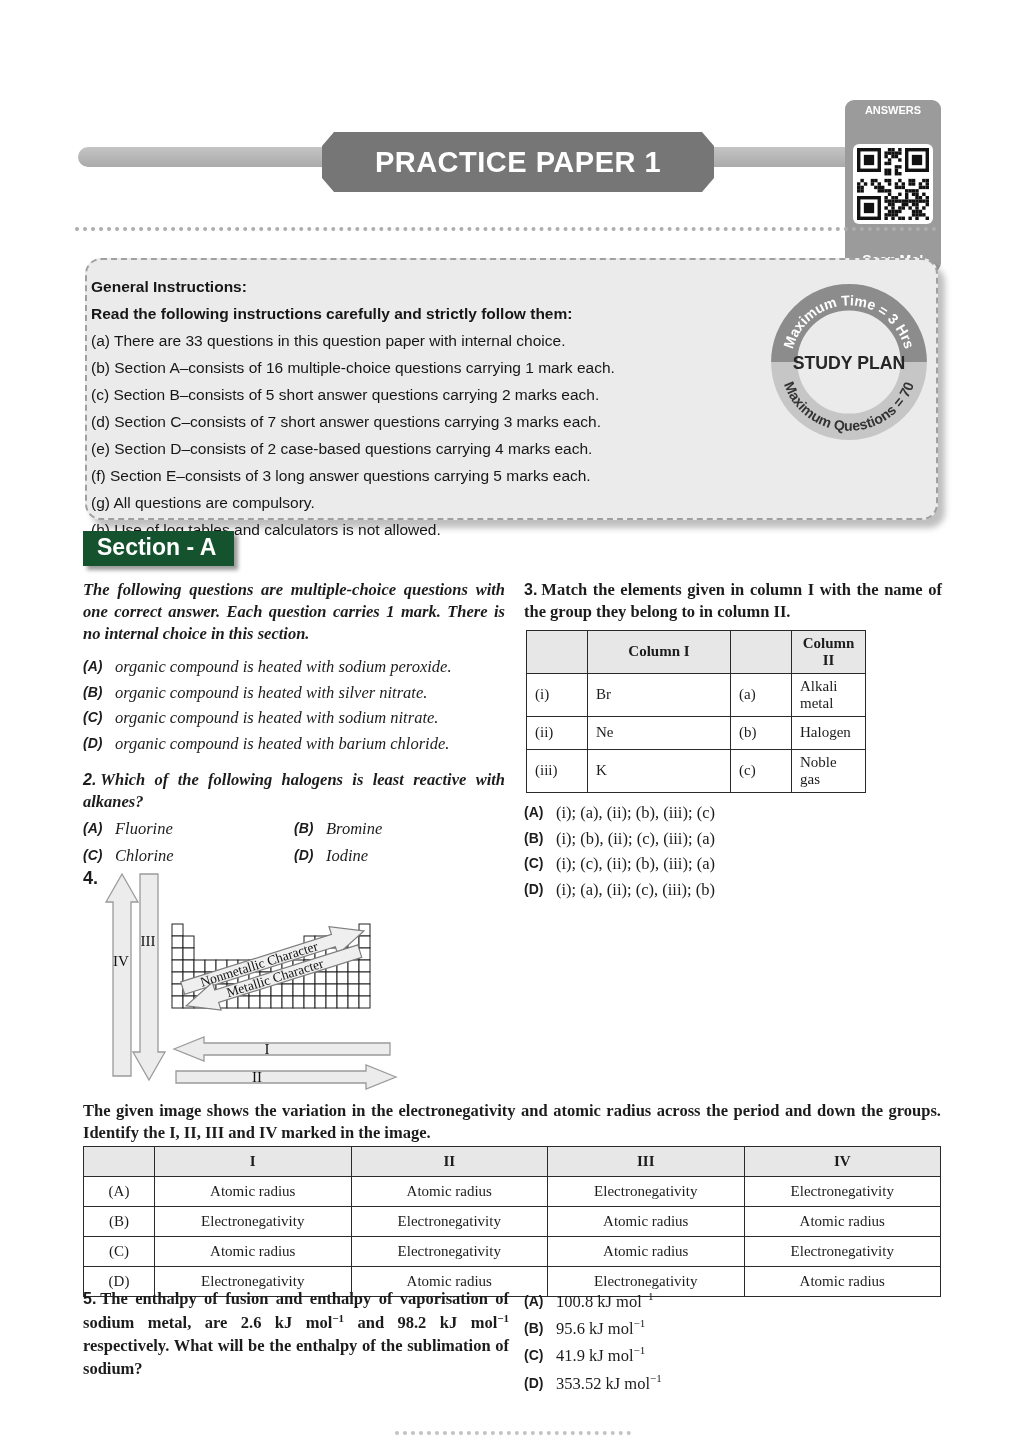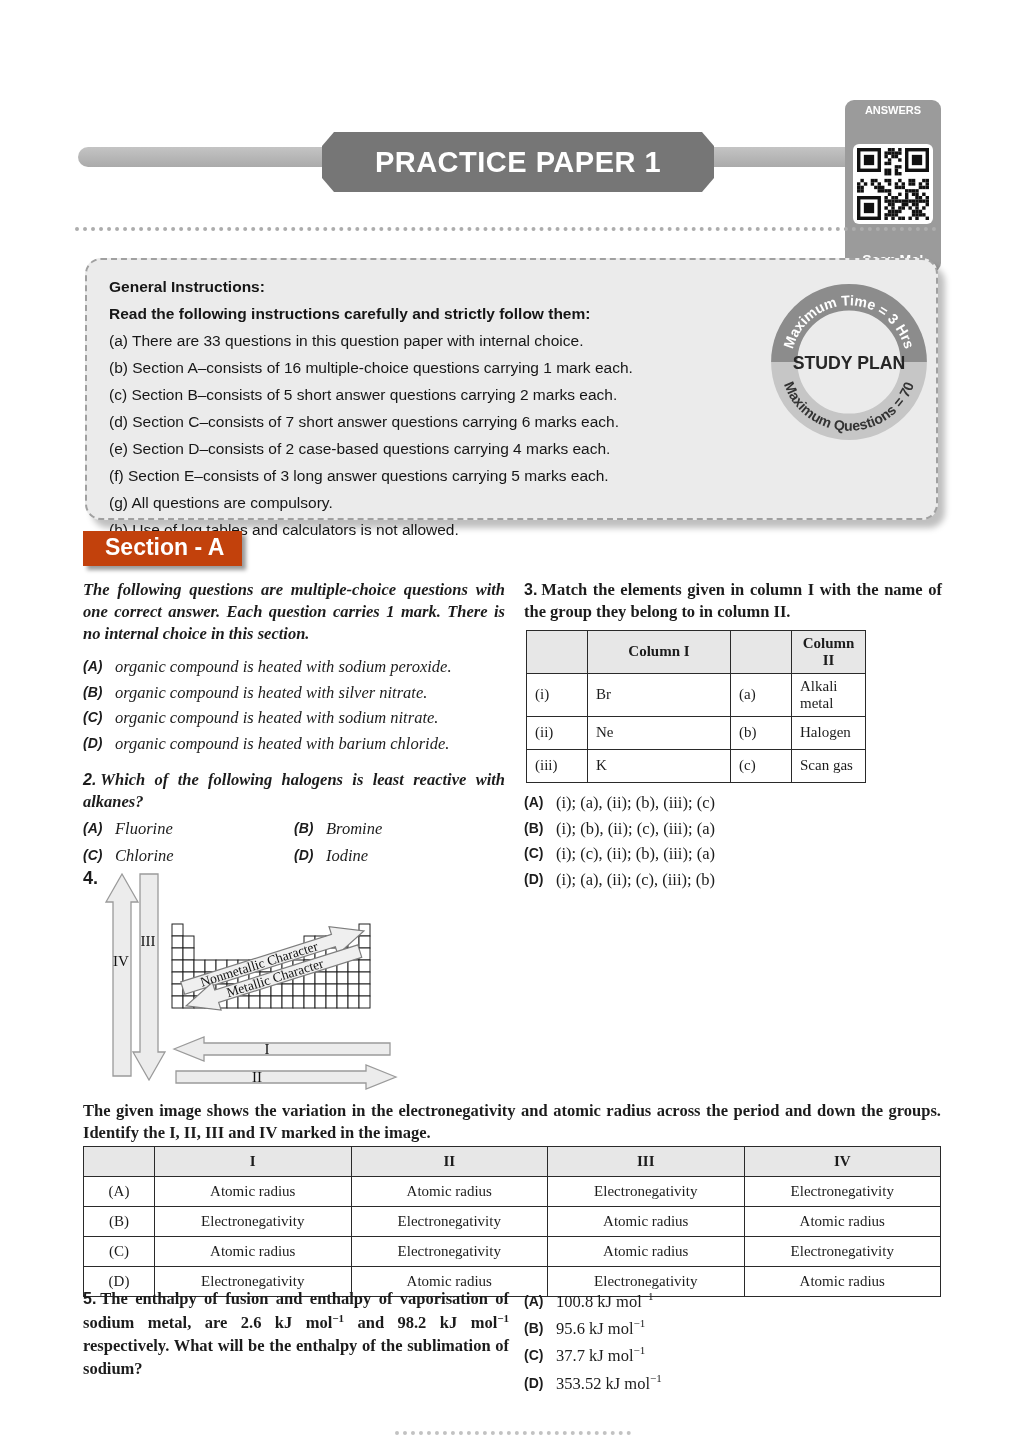--- a/index.html
+++ b/index.html
@@ -20,28 +20,28 @@
   .qr-panel .lbl{font-family:"Liberation Sans",sans-serif;font-weight:bold;color:#fff;}
   .qr-top{font-size:11px;}
   .qr-bottom{font-size:14px;}
   .qr-box{width:80px;height:80px;background:#fff;border-radius:6px;display:flex;
           align-items:center;justify-content:center;}
   .dots-sep{position:absolute;left:75px;top:227px;width:862px;border-top:4px dotted #adadad;}
   .bottom-dots{position:absolute;left:395px;top:1431px;width:236px;border-top:4px dotted #c2c2c2;}
   
   .instructions{position:absolute;left:85px;top:258px;width:853px;height:262px;box-sizing:border-box;
                 background:#ebebeb;border:2px dashed #a0a0a0;border-radius:16px;
-                padding:14px 22px;box-shadow:7px 8px 6px rgba(0,0,0,.25);
+                padding:14px 4px;box-shadow:7px 8px 6px rgba(0,0,0,.25);
                 font-family:"Liberation Sans",sans-serif;font-size:15.5px;line-height:1.74;color:#161616;}
   .instructions .bold{font-weight:bold;}
   .badge{position:absolute;left:763px;top:276px;}
   
-  .section-a{position:absolute;left:83px;top:531px;background:#c2410c;color:#fff;
+  .section-a{position:absolute;left:83px;top:531px;background:#14532d;color:#fff;
              font-family:"Liberation Sans",sans-serif;font-weight:bold;font-size:23px;
-             padding:3px 18px 5px 22px;box-shadow:4px 4px 4px rgba(0,0,0,.4);}
+             padding:3px 18px 5px 14px;box-shadow:4px 4px 4px rgba(0,0,0,.4);}
   
   .col{position:absolute;font-size:16.5px;}
   .col-left{left:83px;top:579px;width:422px;font-style:italic;}
   .col-right{left:524px;top:579px;width:418px;}
   .intro{font-weight:bold;text-align:justify;line-height:1.33;margin:0 0 9px 0;}
   .qhead{font-weight:bold;text-align:justify;line-height:1.33;margin:12px 0 3px 0;}
   .qnum{font-family:"Liberation Sans",sans-serif;font-weight:bold;font-size:16px;margin-right:4px;}
   .opt{display:flex;line-height:1.56;}
   .opt .L{font-family:"Liberation Sans",sans-serif;font-weight:bold;font-size:14px;
           min-width:32px;flex:0 0 32px;padding-top:2px;}
@@ -224,21 +224,21 @@
     <span class="lbl qr-bottom">Scan Me!</span>
   </div>
   <div class="dots-sep"></div>
 
   <div class="instructions">
     <div class="bold">General Instructions:</div>
     <div class="bold">Read the following instructions carefully and strictly follow them:</div>
     <div>(a) There are 33 questions in this question paper with internal choice.</div>
     <div>(b) Section A–consists of 16 multiple-choice questions carrying 1 mark each.</div>
     <div>(c) Section B–consists of 5 short answer questions carrying 2 marks each.</div>
-    <div>(d) Section C–consists of 7 short answer questions carrying 6 marks each.</div>
+    <div>(d) Section C–consists of 7 short answer questions carrying 3 marks each.</div>
     <div>(e) Section D–consists of 2 case-based questions carrying 4 marks each.</div>
     <div>(f) Section E–consists of 3 long answer questions carrying 5 marks each.</div>
     <div>(g) All questions are compulsory.</div>
     <div>(h) Use of log tables and calculators is not allowed.</div>
   </div>
 
   <svg class="badge" width="172" height="172" viewBox="0 0 170 170">
     <path d="M 21 85 A 64 64 0 0 1 149 85" fill="none" stroke="#8c8c8c" stroke-width="26"></path>
     <path d="M 21 85 A 64 64 0 0 0 149 85" fill="none" stroke="#c6c6c6" stroke-width="26"></path>
     <path id="arcTop" d="M 28 86 A 57 57 0 0 1 142 86" fill="none"></path>
@@ -316,21 +316,21 @@
         <tr>
           <td>(ii)</td>
           <td>Ne</td>
           <td>(b)</td>
           <td>Halogen</td>
         </tr>
         <tr>
           <td>(iii)</td>
           <td>K</td>
           <td>(c)</td>
-          <td>Scan gas</td>
+          <td>Noble gas</td>
         </tr>
       </tbody>
     </table>
     <div class="opt">
         <span class="L">(A)</span>
         <span class="T">(i); (a), (ii); (b), (iii); (c)</span>
       </div>
     <div class="opt">
         <span class="L">(B)</span>
         <span class="T">(i); (b), (ii); (c), (iii); (a)</span>
@@ -510,21 +510,21 @@
     <div class="opt">
         <span class="L">(A)</span>
         <span class="T"><span>100.8 kJ mol</span><sup>−1</sup></span>
       </div>
     <div class="opt">
         <span class="L">(B)</span>
         <span class="T"><span>95.6 kJ mol</span><sup>−1</sup></span>
       </div>
     <div class="opt">
         <span class="L">(C)</span>
-        <span class="T"><span>37.7 kJ mol</span><sup>−1</sup></span>
+        <span class="T"><span>41.9 kJ mol</span><sup>−1</sup></span>
       </div>
     <div class="opt">
         <span class="L">(D)</span>
         <span class="T"><span>353.52 kJ mol</span><sup>−1</sup></span>
       </div>
   </div>
 
   <div class="bottom-dots"></div>
 </div>
 

